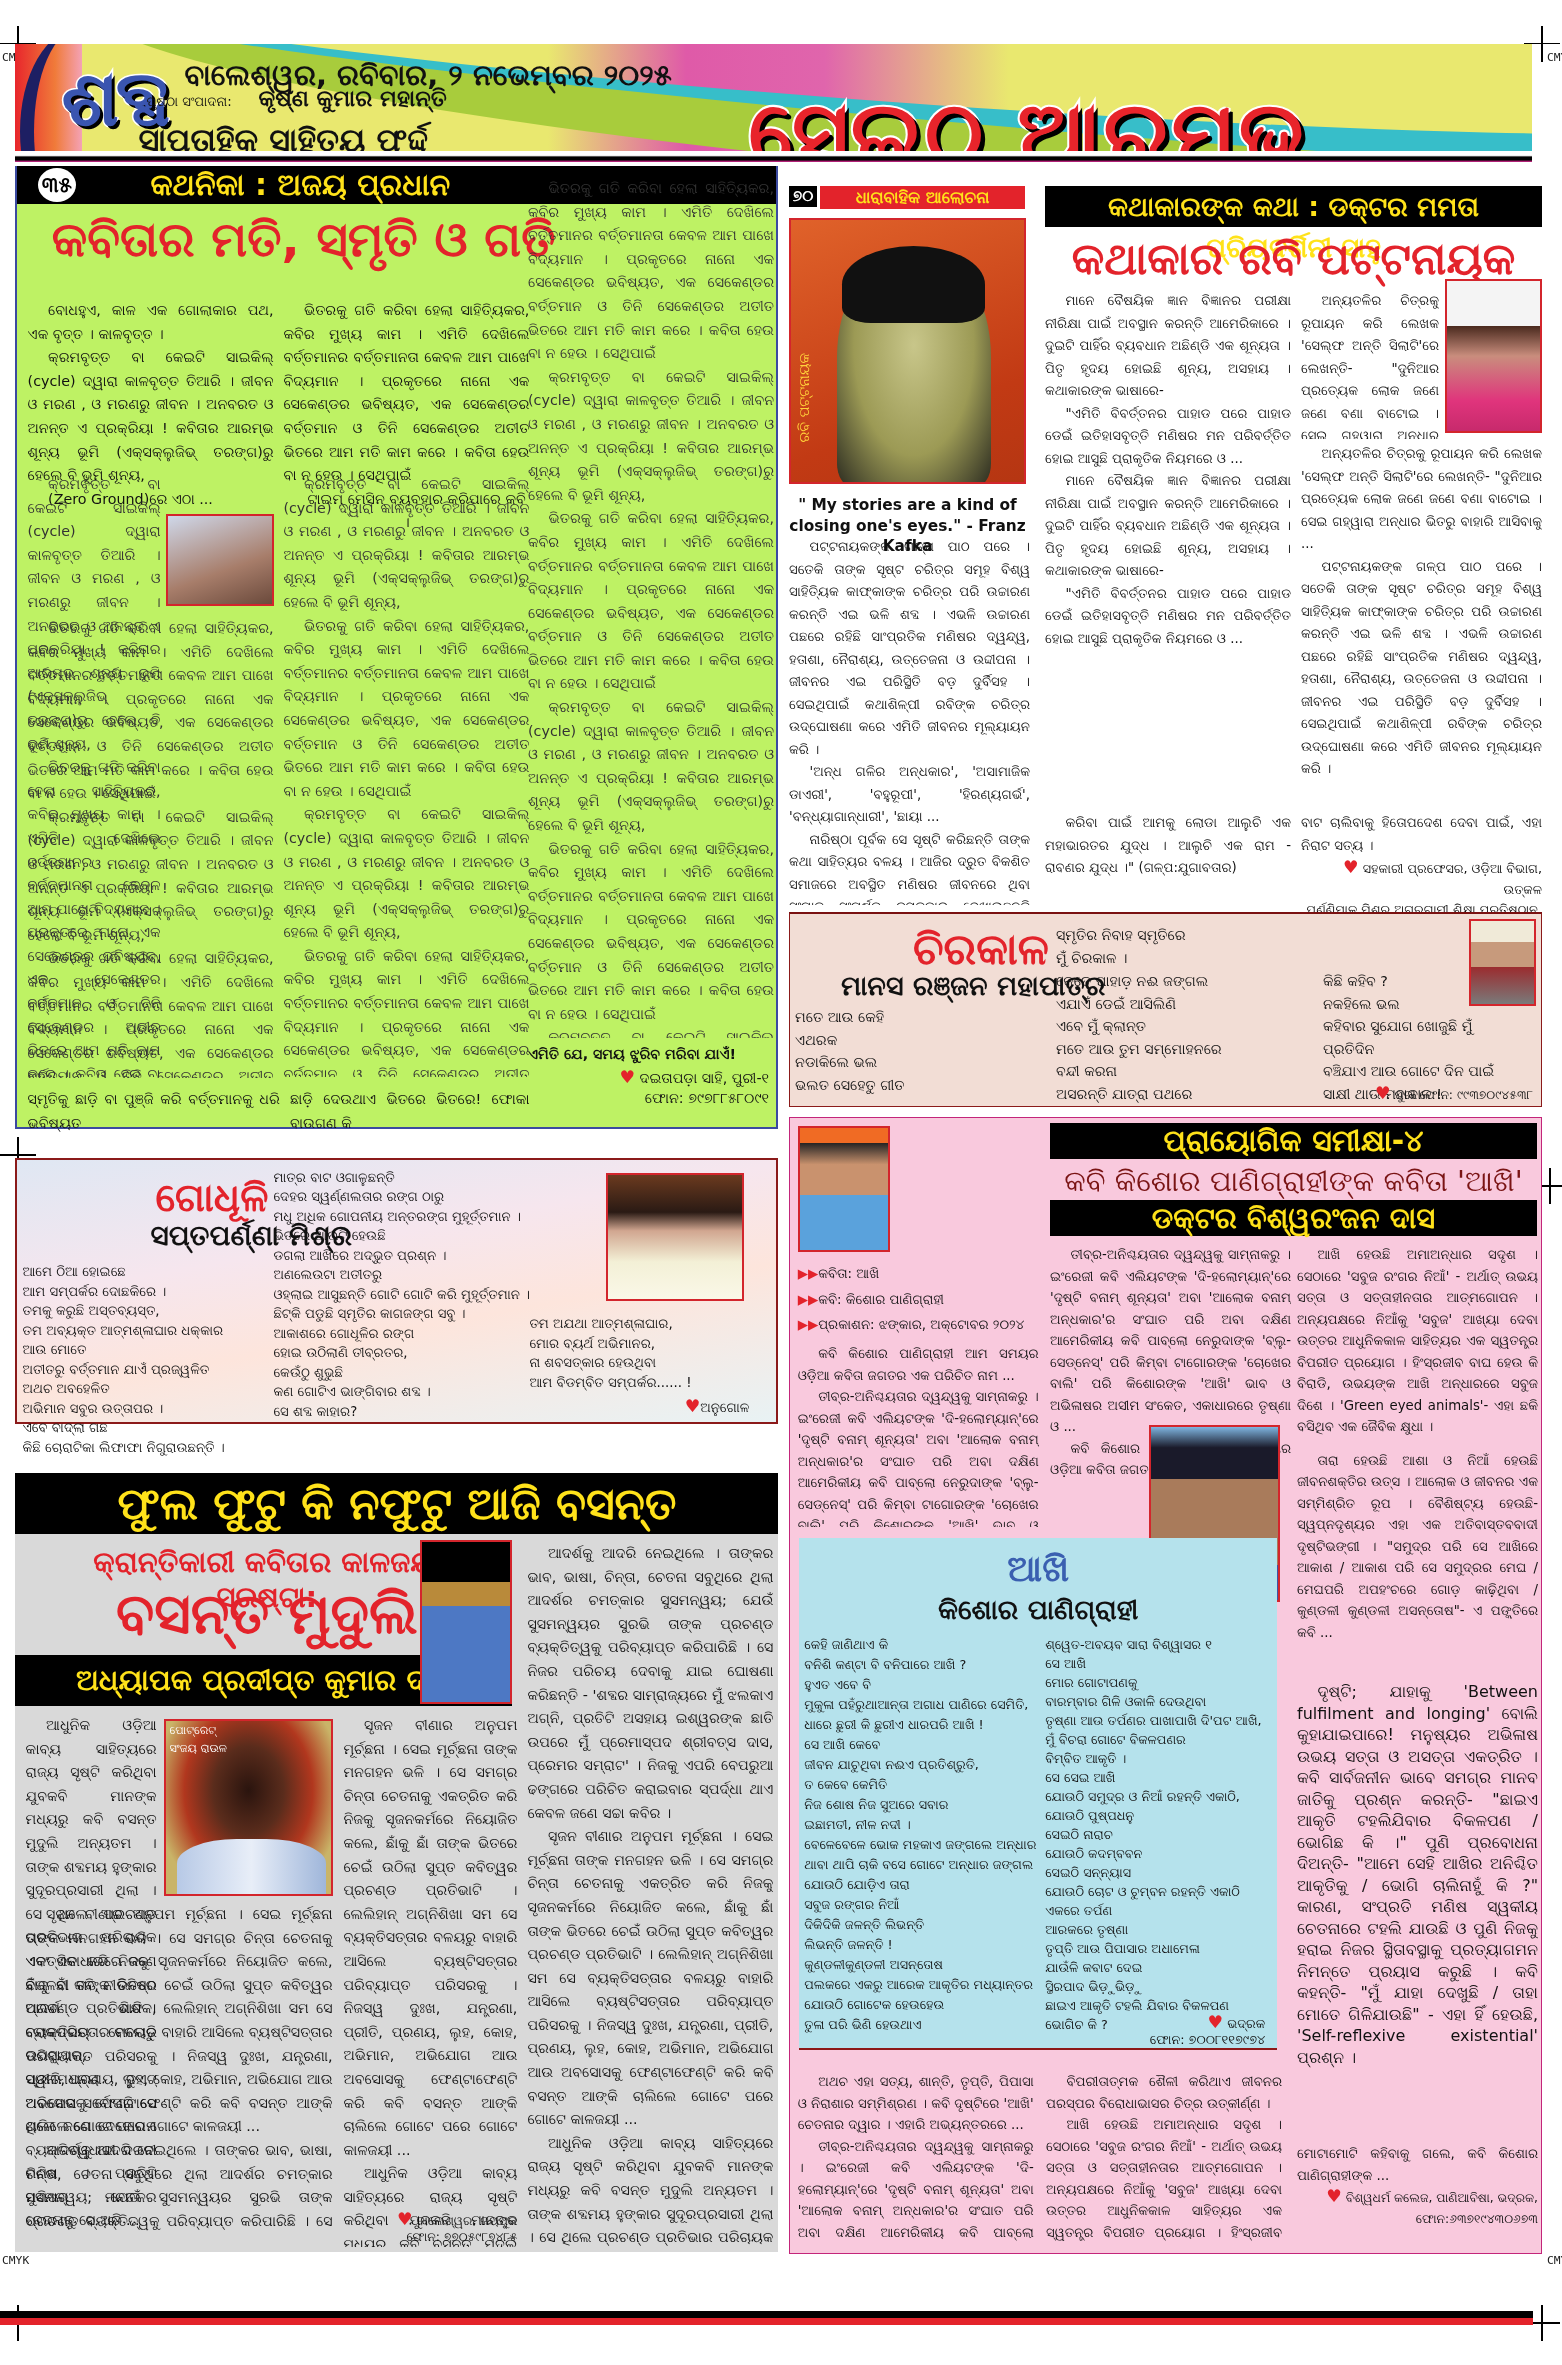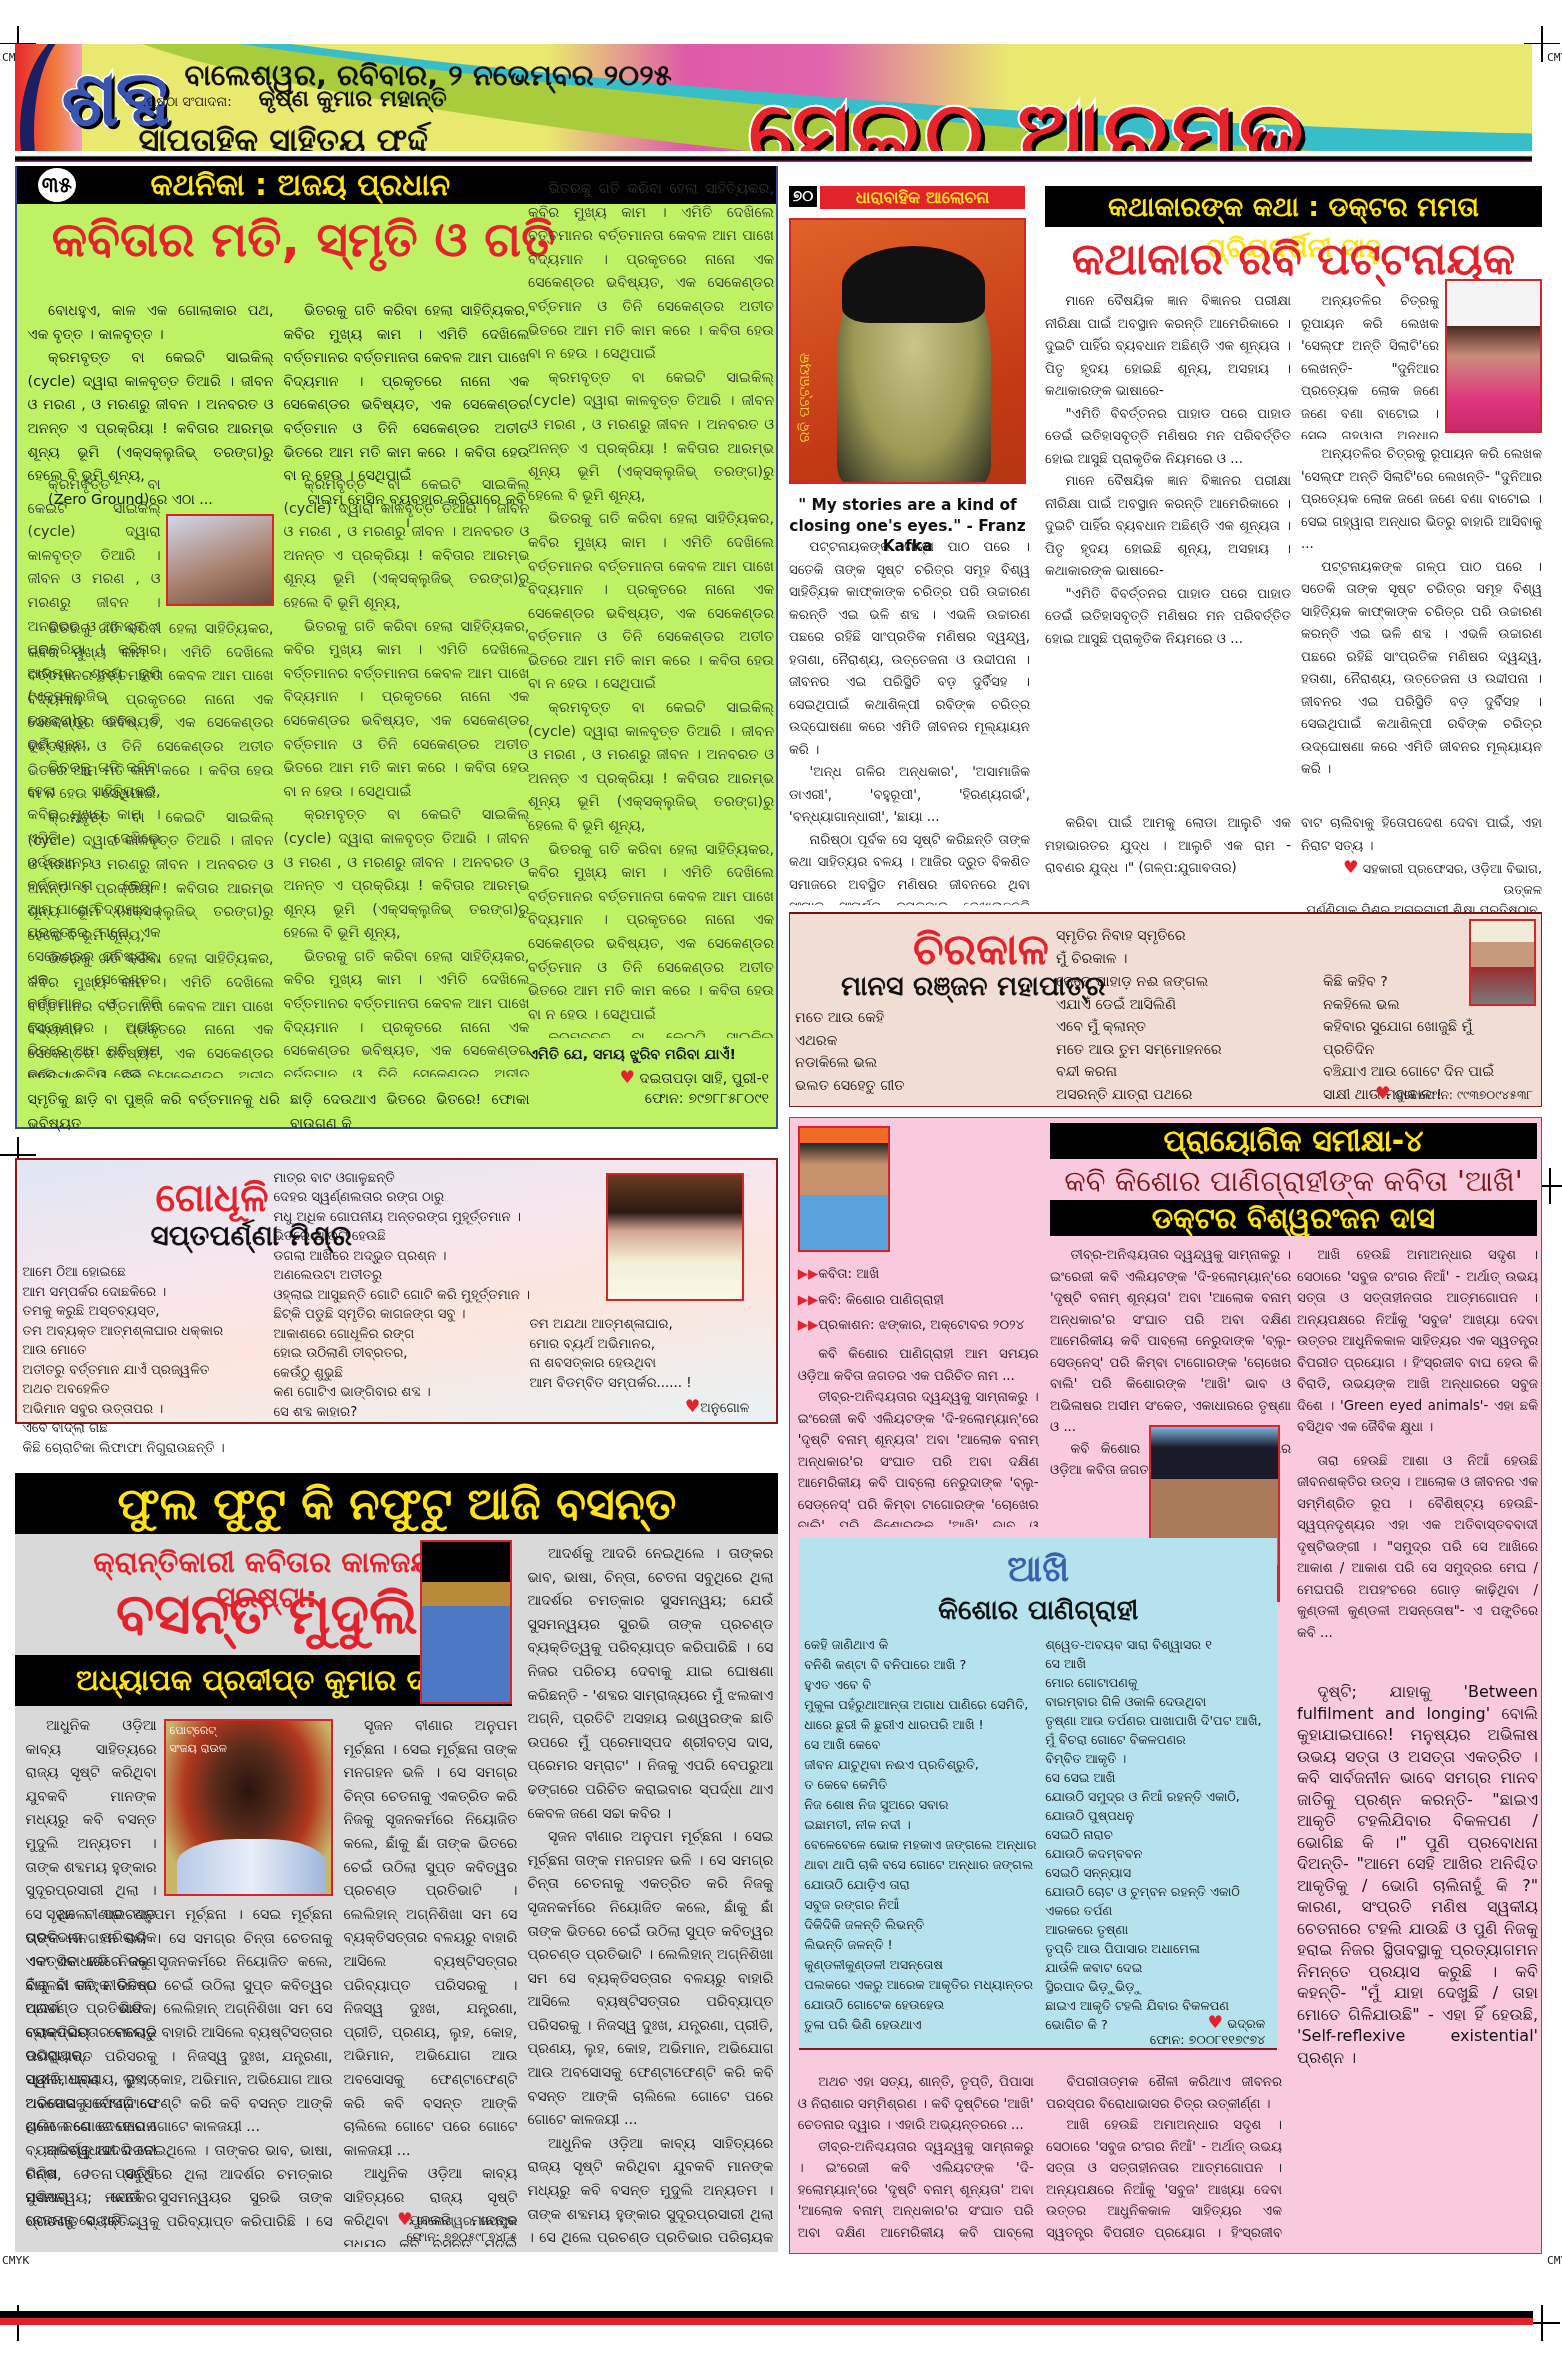--- a/index.html
+++ b/index.html
@@ -398,17 +398,22 @@
   </div>
 
   <div class="abs col-text" style="left:7.7px;top:953px;width:236px;font-size:13.3px;line-height:21.5px;height:174px;overflow:hidden">
     <p>ଅଥଚ ଏହା ସତ୍ୟ, ଶାନ୍ତି, ତୃପ୍ତି, ପିପାସା ଓ ନିରାଶାର ସମ୍ମିଶ୍ରଣ । କବି ଦୃଷ୍ଟିରେ 'ଆଖି' ଚେତନାର ଦ୍ୱାର । ଏହାରି ଅଭ୍ୟନ୍ତରରେ ...</p>
     <p>ତୀବ୍ର-ଅନିଶ୍ଚୟତାର ଦ୍ୱନ୍ଦ୍ୱକୁ ସାମ୍ନାକରୁ । ଇଂରେଜୀ କବି ଏଲିୟଟଙ୍କ 'ଦି-ହଲୋମ୍ୟାନ୍'ରେ 'ଦୃଷ୍ଟି ବନାମ୍ ଶୂନ୍ୟତା' ଅବା 'ଆଲୋକ ବନାମ୍ ଅନ୍ଧକାର'ର ସଂଘାତ ପରି ଅବା ଦକ୍ଷିଣ ଆମେରିକୀୟ କବି ପାବ୍ଲୋ ନେରୁଦାଙ୍କ 'ବ୍ଲୁ-ସେଡ୍‌ନେସ୍' ପରି କିମ୍ବା ଟାଗୋରଙ୍କ 'ଚୋଖେର ବାଲି' ପରି କିଶୋରଙ୍କ 'ଆଖି' ଭାବ ଓ ଅଭିଳାଷର ଅସୀମ ସଂକେତ, ଏକାଧାରରେ ତୃଷ୍ଣା ଓ ...</p>
   </div>
   <div class="abs col-text" style="left:256px;top:953px;width:236px;font-size:13.3px;line-height:21.5px;height:174px;overflow:hidden">
     <p>ବିପରୀତାତ୍ମକ ଶୈଳୀ କରିଥାଏ ଜୀବନର ପରସ୍ପର ବିରୋଧାଭାସର ଚିତ୍ର ଉତ୍କୀର୍ଣ୍ଣ ।</p>
     <p>ଆଖି ହେଉଛି ଅମାଅନ୍ଧାର ସଦୃଶ । ସେଠାରେ 'ସବୁଜ ରଂଗର ନିଆଁ' - ଅର୍ଥାତ୍ ଉଭୟ ସତ୍ତା ଓ ସତ୍ତାହୀନତାର ଆତ୍ମଗୋପନ । ଅନ୍ୟପକ୍ଷରେ ନିଆଁକୁ 'ସବୁଜ' ଆଖ୍ୟା ଦେବା ଉତ୍ତର ଆଧୁନିକକାଳ ସାହିତ୍ୟର ଏକ ସ୍ୱତନ୍ତ୍ର ବିପରୀତ ପ୍ରୟୋଗ । ହିଂସ୍ରଜୀବ ବାଘ ହେଉ କି ବିରାଡି, ଉଭୟଙ୍କ ଆଖି ଅନ୍ଧାରରେ ସବୁଜ ଦିଶେ । 'Green eyed animals'- ଏହା ଛକି ବସିଥିବ ଏକ ଜୈବିକ କ୍ଷୁଧା ।</p>
   </div>
+  <div class="abs" style="left:507px;top:1025px;width:241px">
+    <div class="col-text" style="font-size:13.3px;line-height:21.5px">ମୋଟାମୋଟି କହିବାକୁ ଗଲେ, କବି କିଶୋର ପାଣିଗ୍ରାହୀଙ୍କ ...</div>
+    <div class="sig" style="font-size:12.3px"><span class="heart">♥</span> <span>ବିଶ୍ୱଧର୍ମ କଲେଜ, ପାଣିଆବିଷା, ଭଦ୍ରକ,</span></div>
+    <div class="sig" style="font-size:12.3px">ଫୋନ:୬୩୭୧୯୪୩୦୬୭୩</div>
+  </div>
 </section>
 
 <div class="bottom-rule"></div>
 <div class="bottom-rule2"></div>
 
 
 </body></html>

